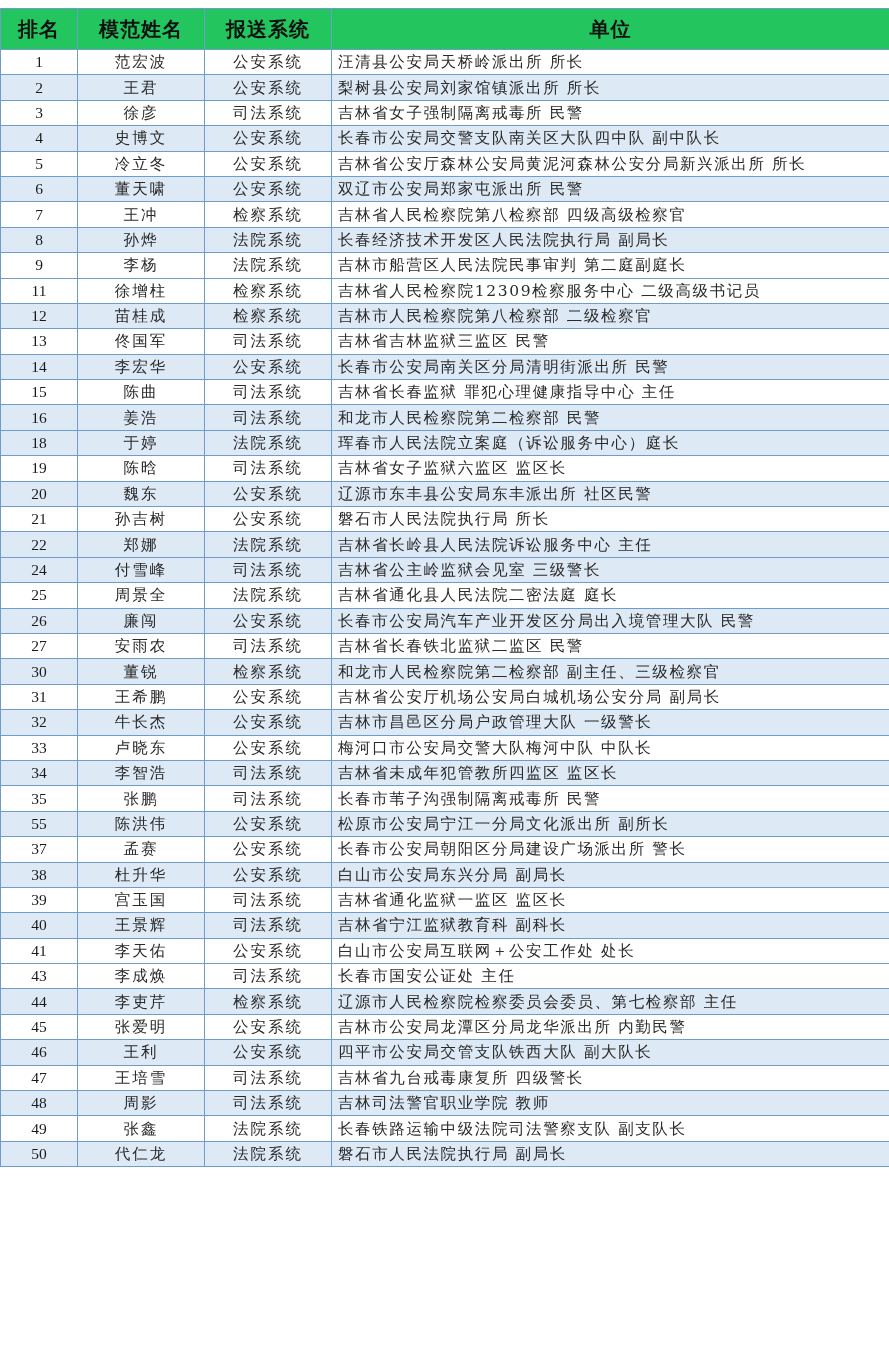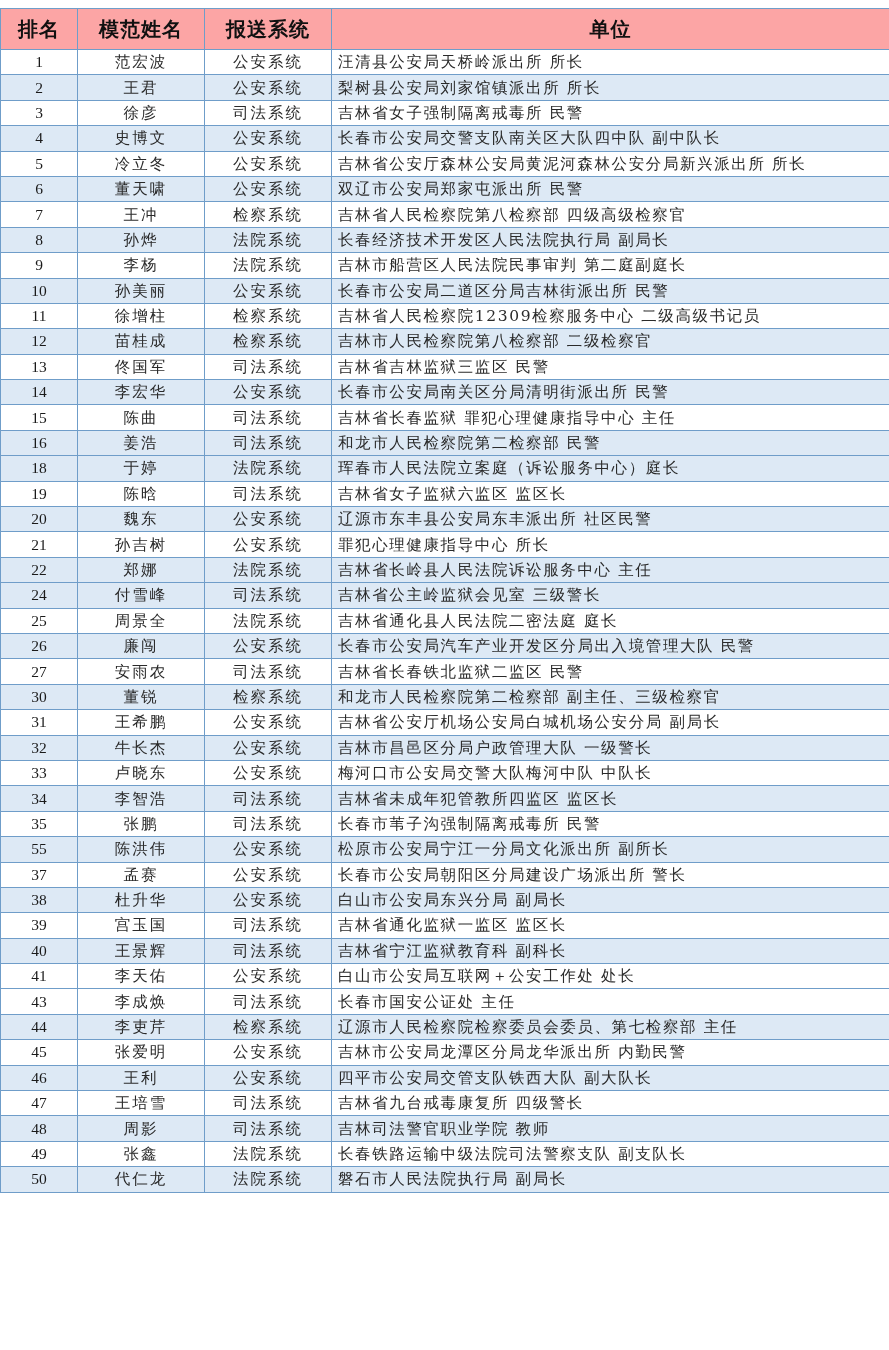--- a/index.html
+++ b/index.html
@@ -29,21 +29,21 @@
     table.roster col.c-sys  { width: 127px; }
     table.roster col.c-unit { width: 558px; }
     table.roster th, table.roster td {
       border: 1.5px solid #6f9dc9;
       padding: 0;
       white-space: nowrap;
       overflow: hidden;
     }
     table.roster thead th {
       height: 40px;
-      background: #fca5a5;
+      background: #22c55e;
       font-family: "DejaVu Sans", "Liberation Sans", sans-serif;
       font-size: 20px;
       font-weight: bold;
       text-align: center;
       letter-spacing: 1px;
       color: #111;
     }
     table.roster tbody td {
       height: 24.4px;
       font-size: 15.5px;
@@ -136,26 +136,20 @@
         <td class="name">孙烨</td>
         <td class="sys">法院系统</td>
         <td class="unit">长春经济技术开发区人民法院执行局 副局长</td>
       </tr>
       <tr class="odd">
         <td class="rank">9</td>
         <td class="name">李杨</td>
         <td class="sys">法院系统</td>
         <td class="unit">吉林市船营区人民法院民事审判 第二庭副庭长</td>
       </tr>
-      <tr class="even">
-        <td class="rank">10</td>
-        <td class="name">孙美丽</td>
-        <td class="sys">公安系统</td>
-        <td class="unit">长春市公安局二道区分局吉林街派出所 民警</td>
-      </tr>
       <tr class="odd">
         <td class="rank">11</td>
         <td class="name">徐增柱</td>
         <td class="sys">检察系统</td>
         <td class="unit">吉林省人民检察院12309检察服务中心 二级高级书记员</td>
       </tr>
       <tr class="even">
         <td class="rank">12</td>
         <td class="name">苗桂成</td>
         <td class="sys">检察系统</td>
@@ -200,21 +194,21 @@
       <tr class="even">
         <td class="rank">20</td>
         <td class="name">魏东</td>
         <td class="sys">公安系统</td>
         <td class="unit">辽源市东丰县公安局东丰派出所 社区民警</td>
       </tr>
       <tr class="odd">
         <td class="rank">21</td>
         <td class="name">孙吉树</td>
         <td class="sys">公安系统</td>
-        <td class="unit">罪犯心理健康指导中心 所长</td>
+        <td class="unit">磐石市人民法院执行局 所长</td>
       </tr>
       <tr class="even">
         <td class="rank">22</td>
         <td class="name">郑娜</td>
         <td class="sys">法院系统</td>
         <td class="unit">吉林省长岭县人民法院诉讼服务中心 主任</td>
       </tr>
       <tr class="even">
         <td class="rank">24</td>
         <td class="name">付雪峰</td>

